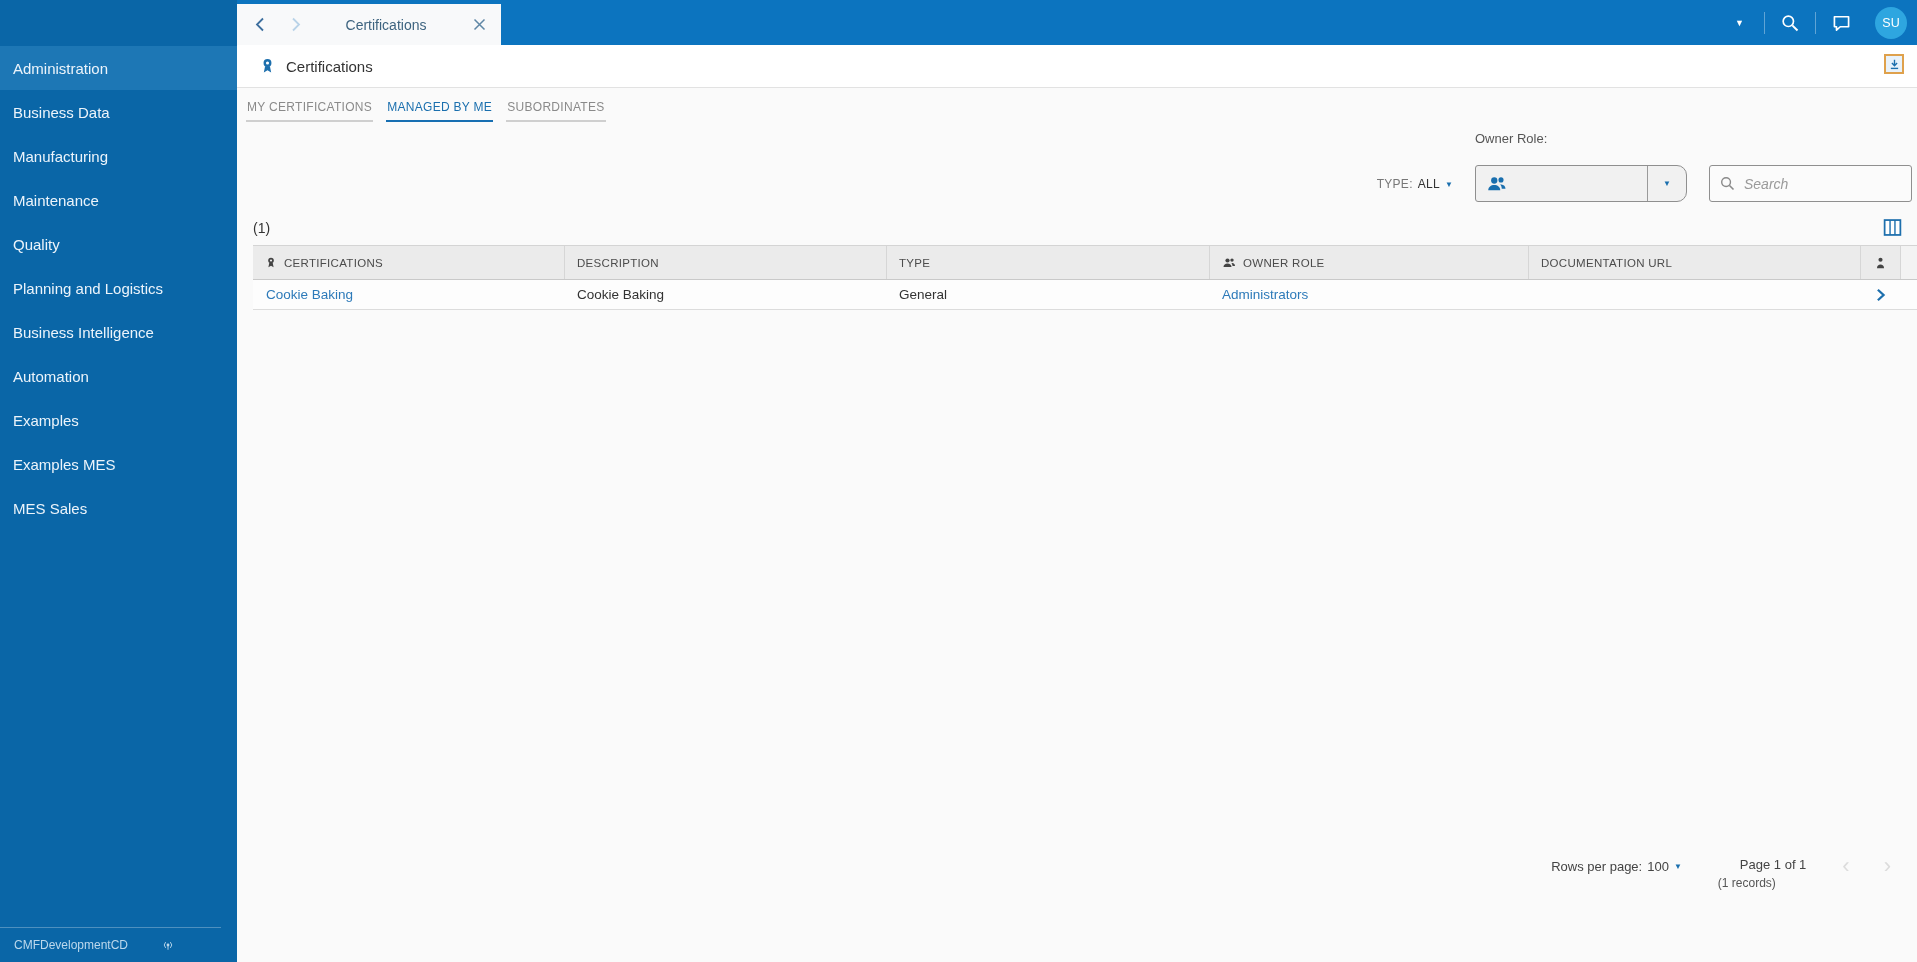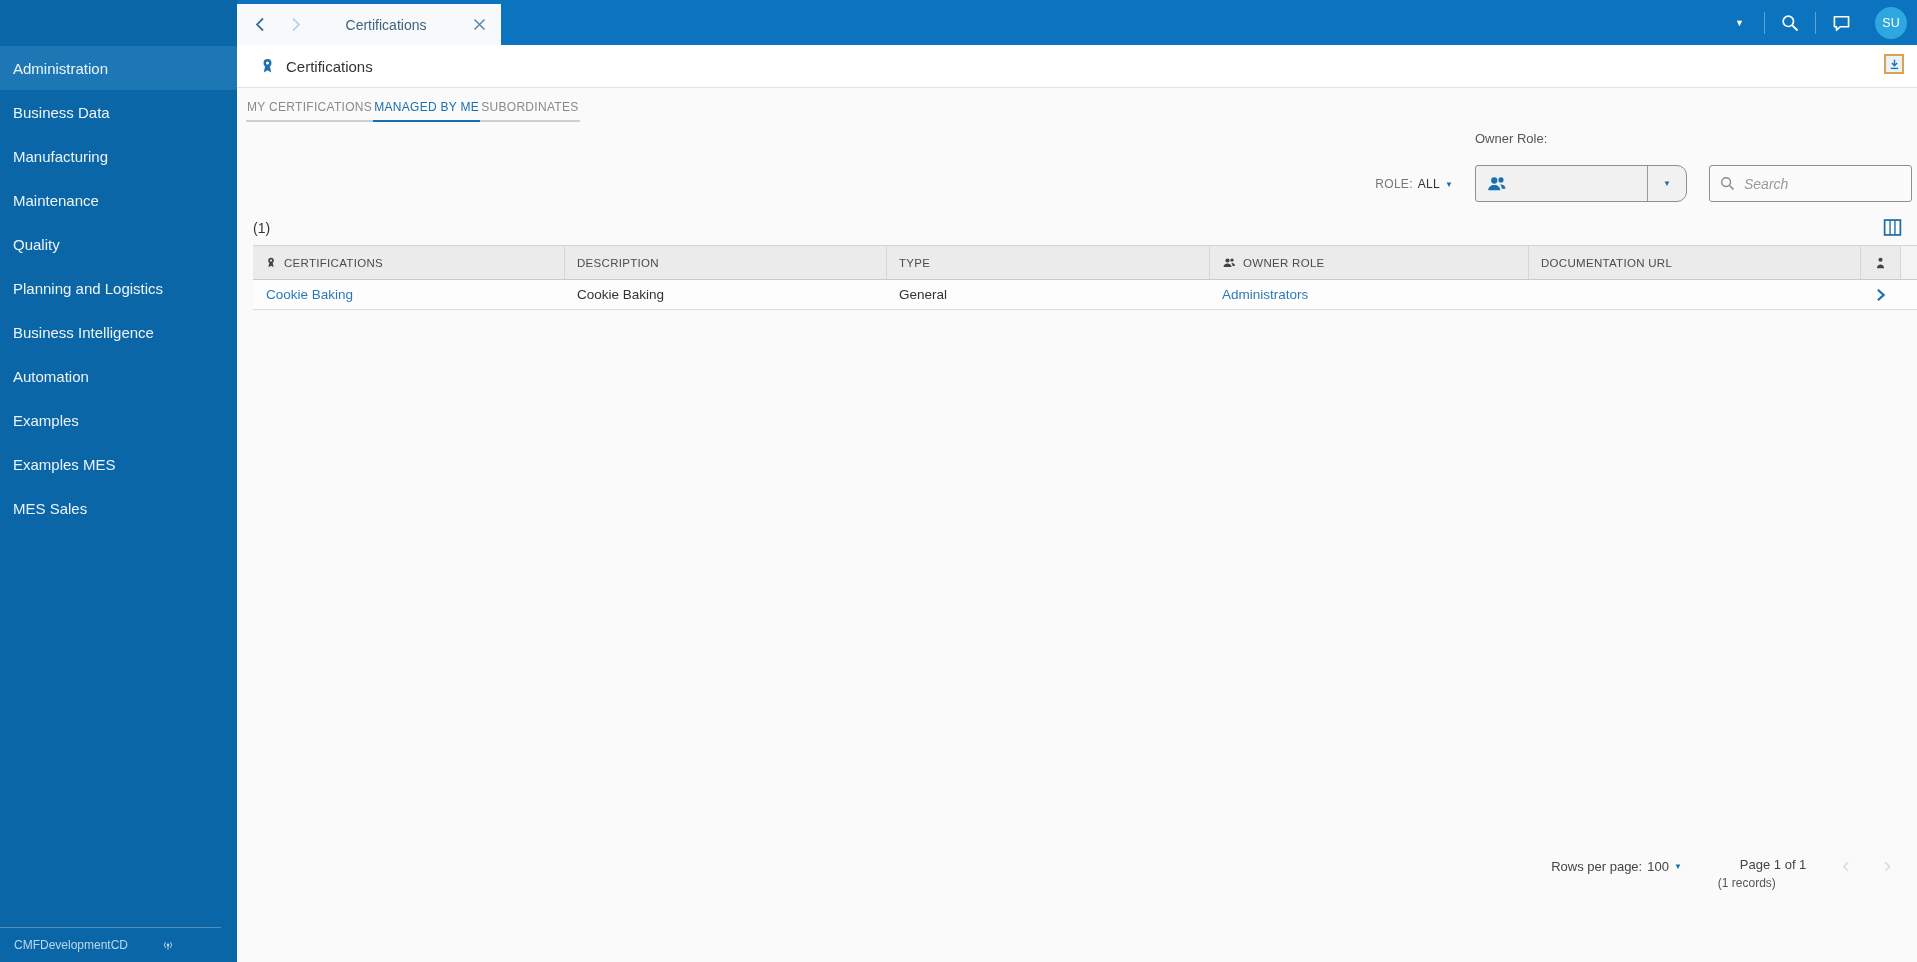--- a/index.html
+++ b/index.html
@@ -38,21 +38,21 @@
             display:flex; align-items:center; justify-content:center; margin:0 10px 0 8px; cursor:pointer; }
 
   
   .main { position:absolute; left:237px; top:45px; right:0; bottom:0; background:#fafafa; }
   .breadcrumb-row { height:43px; background:#fff; border-bottom:1px solid #e2e2e2; display:flex; align-items:center; position:relative; }
   .breadcrumb-title { margin-left:10px; font-size:15px; color:#333; }
   .breadcrumb-row .medal { margin-left:22px; }
   .export-btn { position:absolute; right:13px; top:9px; width:20px; height:20px; background:#e8f2fb;
                 border:2px solid #dfa14c; display:flex; align-items:center; justify-content:center; cursor:pointer; }
 
-  .subtabs { display:flex; padding:9px 8px 0 9px; }
+  .subtabs { display:flex; gap:13px; padding:9px 8px 0 9px; }
   .subtab { font-size:12px; letter-spacing:.3px; color:#8a8a8a; padding:3px 1px 6px; border-bottom:2px solid #cfcfcf; cursor:pointer; }
   .subtab.active { color:#1a6fae; border-bottom-color:#176fb2; }
 
   .filterbar { position:absolute; top:86px; right:5px; display:flex; align-items:flex-end; gap:22px; }
   .type-control { display:flex; align-items:center; font-size:12px; margin-bottom:11px; cursor:pointer; }
   .type-label { color:#777; letter-spacing:.3px; }
   .type-value { color:#333; margin-left:5px; letter-spacing:.3px; }
   .caret-blue { color:#1a6fae; font-size:8px; margin-left:5px; }
   .combo-group { display:flex; flex-direction:column; }
   .combo-label { font-size:13px; color:#555; margin-bottom:19px; }
@@ -202,21 +202,21 @@
     </div>
 
     <div class="subtabs">
       <span class="subtab">MY CERTIFICATIONS</span>
       <span class="subtab active">MANAGED BY ME</span>
       <span class="subtab">SUBORDINATES</span>
     </div>
 
     <div class="filterbar">
       <div class="type-control">
-        <span class="type-label">ROLE:</span>
+        <span class="type-label">TYPE:</span>
         <span class="type-value">ALL</span>
         <span class="caret-blue">▼</span>
       </div>
       <div class="combo-group">
         <span class="combo-label">Owner Role:</span>
         <div class="combo">
           <svg class="people" width="21" height="17" viewBox="0 0 28 22">
             <circle cx="11" cy="7" r="4.2" fill="#1a6fae"></circle>
             <path d="M3 20 c0-4.4 3.6-7 8-7 s8 2.6 8 7 z" fill="#1a6fae"></path>
             <circle cx="20" cy="6.2" r="3.4" fill="#1a6fae"></circle>

